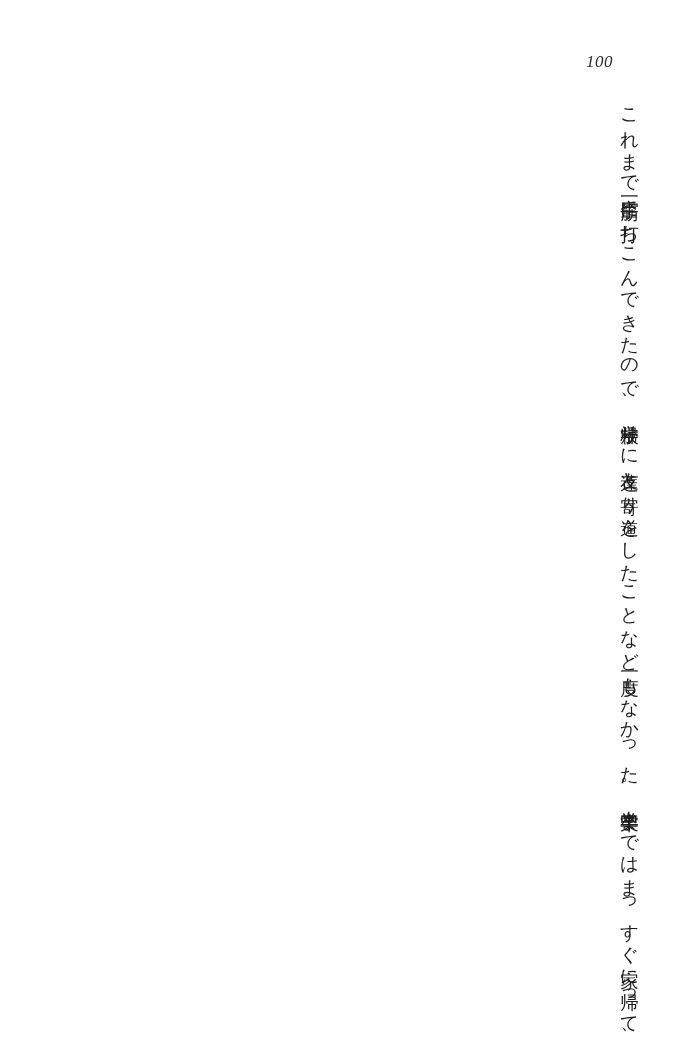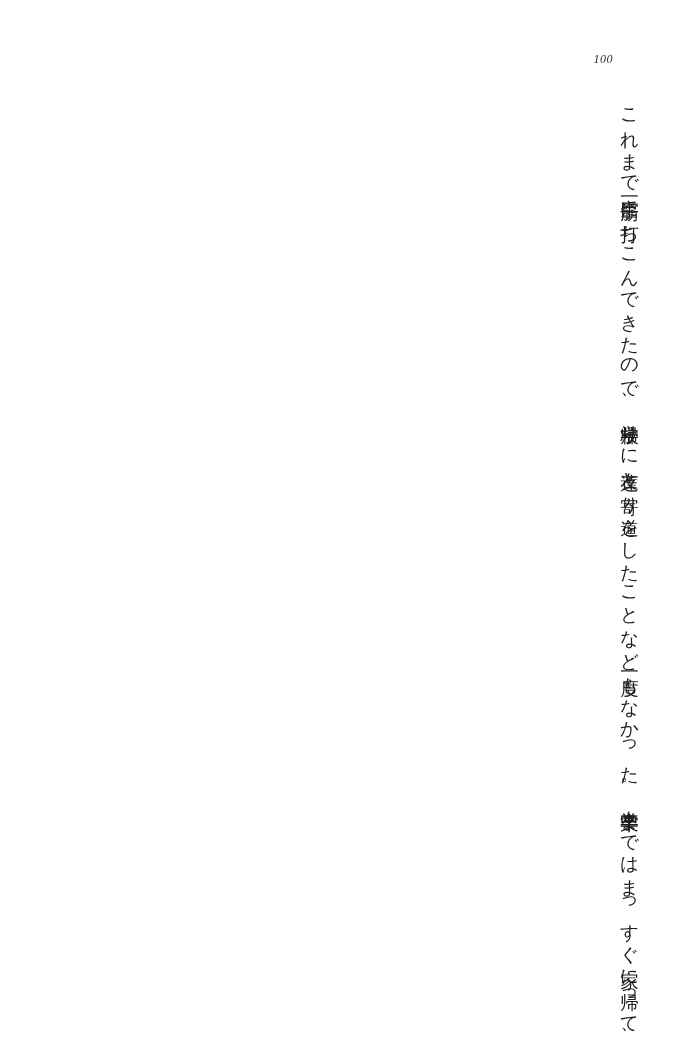--- a/index.html
+++ b/index.html
@@ -13,21 +13,21 @@
     height: 1050px;
     background: #ffffff;
     overflow: hidden;
     font-family: "Liberation Serif", "DejaVu Serif", serif;
     color: #1a1a1a;
   }
   .page-number {
     position: absolute;
     top: 52px;
     right: 84px;
-    font-size: 12px;
+    font-size: 17px;
     font-style: italic;
     font-family: "Liberation Serif", serif;
     color: #2b2b2b;
     letter-spacing: 0.5px;
   }
   .text-body {
     position: absolute;
     top: 96px;
     right: 52px;
     left: 52px;

